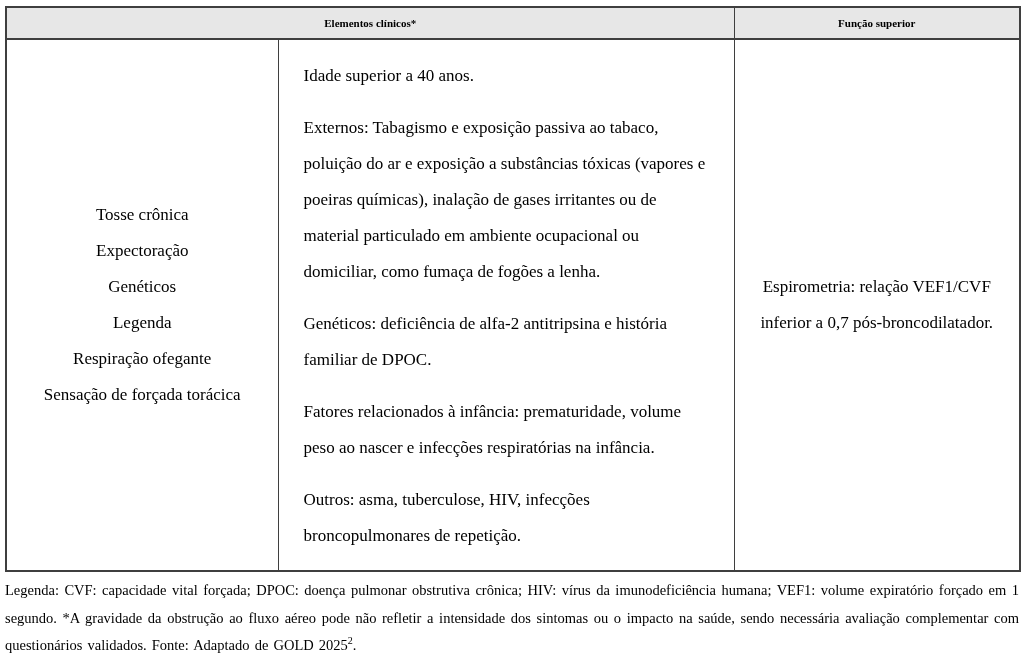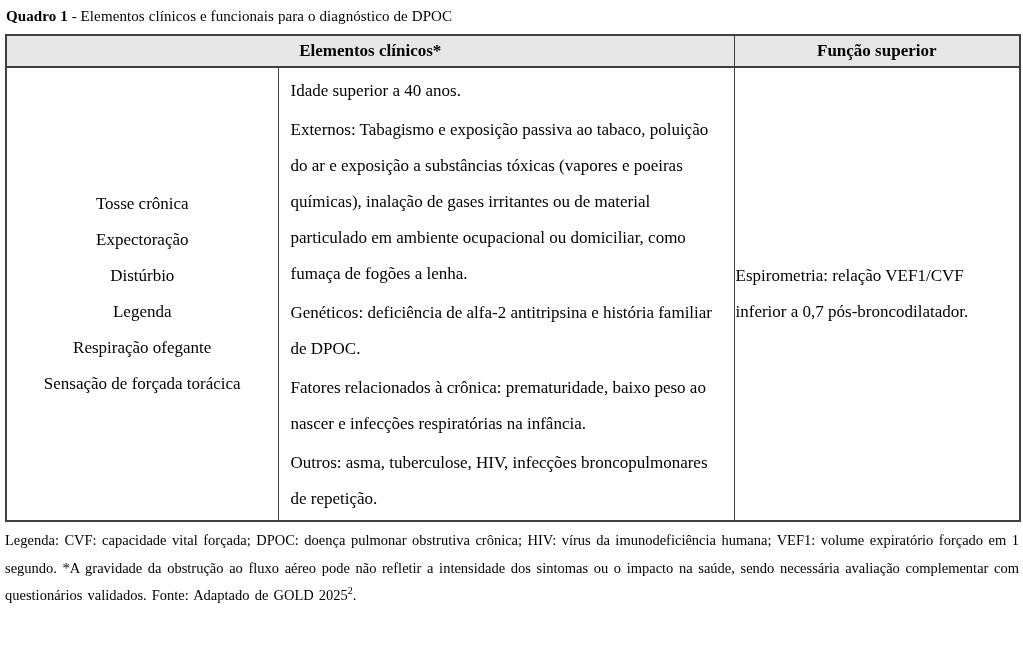--- a/index.html
+++ b/index.html
@@ -24,21 +24,21 @@
     table-layout: fixed;
     width: 1014px;
     border: 2px solid #3f3f3f;
   }
   table.quadro th, table.quadro td {
     border: 1px solid #3f3f3f;
     overflow: hidden;
   }
   table.quadro th {
     background: #e7e7e7;
-    font-size: 17px;
+    font-size: 11px;
     font-weight: bold;
     height: 32px;
     text-align: center;
     vertical-align: middle;
     border-bottom: 2px solid #3f3f3f;
   }
   tr.subheader-row td {
     height: 68px;
     text-align: center;
     vertical-align: middle;
@@ -55,22 +55,23 @@
     vertical-align: middle;
     line-height: 36px;
     margin-left: 23px;
   }
   td.factors-cell {
     vertical-align: top;
     text-align: left;
     padding: 2px 9px 0 9px;
     line-height: 36px;
   }
-  td.factors-cell .factor-par { margin: 3px; }
+  td.factors-cell .factor-par { margin: 16px; }
   td.function-cell {
+    text-align: center;
     vertical-align: middle;
     line-height: 36px;
     font-family: Liberation Serif, serif;
   }
   .fn-wrap { display: inline-block; max-width: 235px; }
 
   .legend {
     width: 1014px;
     margin-top: 5px;
     font-size: 14.5px;
@@ -78,51 +79,48 @@
     text-align: justify;
     word-spacing: 1.5px;
   }
   .legend sup { font-size: 10px; line-height: 0; }
 </style>
 </head>
 <body>
 
 <div class="page">
 
-  <div class="caption">
-    <span class="cap-label">Quadro 1</span><span> - Elementos clínicos e funcionais para o diagnóstico de DPOC</span>
-  </div>
 
   <table class="quadro">
     <colgroup>
       <col style="width:272px">
       <col style="width:456px">
       <col style="width:286px">
     </colgroup>
     <thead>
       <tr>
         <th colspan="2">Elementos clínicos*</th>
         <th>Função superior</th>
       </tr>
     </thead>
     <tbody>
       <tr class="body-row">
         <td class="symptoms-cell">
             <div class="symptom-line">Tosse crônica</div>
             <div class="symptom-line">Expectoração</div>
-            <div class="symptom-line">Distúrbio</div>
+            <div class="symptom-line">Genéticos</div>
             <div class="symptom-line">Legenda</div>
             <div class="symptom-line">Respiração ofegante</div>
             <div class="symptom-line">Sensação de forçada torácica</div>
           </td>
         <td class="factors-cell">
             <div class="factor-par">Idade superior a 40 anos.</div>
             <div class="factor-par">Externos: Tabagismo e exposição passiva ao tabaco, poluição do ar e exposição a substâncias tóxicas (vapores e poeiras químicas), inalação de gases irritantes ou de material particulado em ambiente ocupacional ou domiciliar, como fumaça de fogões a lenha.</div>
             <div class="factor-par">Genéticos: deficiência de alfa-2 antitripsina e história familiar de DPOC.</div>
-            <div class="factor-par">Fatores relacionados à crônica: prematuridade, baixo peso ao nascer e infecções respiratórias na infância.</div>
+            <div class="factor-par">Fatores relacionados à infância: prematuridade, volume peso ao nascer e infecções respiratórias na infância.</div>
             <div class="factor-par">Outros: asma, tuberculose, HIV, infecções broncopulmonares de repetição.</div>
           </td>
         <td class="function-cell">
           <span class="fn-wrap">Espirometria: relação VEF1/CVF inferior a 0,7 pós-broncodilatador.</span>
         </td>
       </tr>
     </tbody>
   </table>
 
   <div class="legend">

